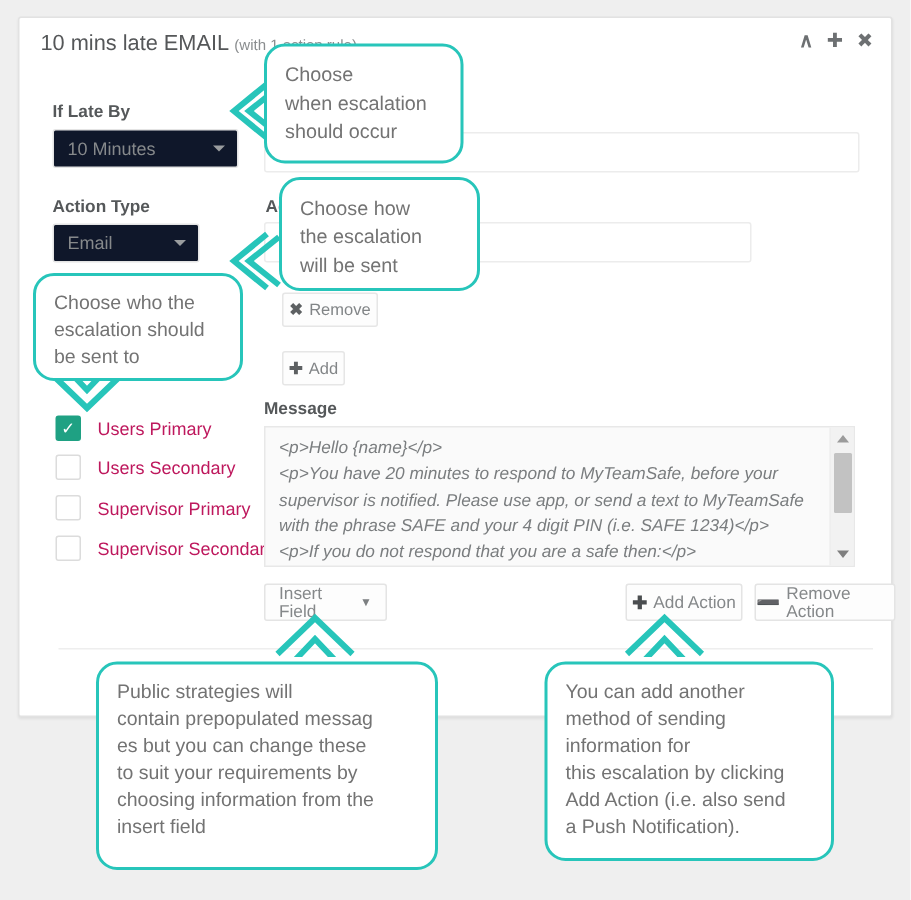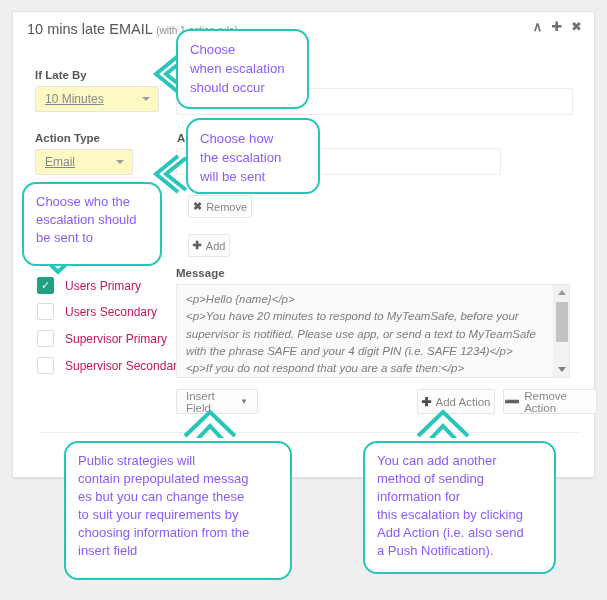--- a/index.html
+++ b/index.html
@@ -71,30 +71,29 @@
 
   
   .field-label {
     position: absolute;
     font-size: 11.5px;
     font-weight: bold;
     color: #55585a;
   }
   .select-box {
     position: absolute;
-    background: #fef9c3;
+    background: #0f172a;
     border: 1px solid #e4e4e4;
     border-radius: 2px;
     box-sizing: border-box;
     font-size: 12px;
     color: #86898b;
     display: flex;
     align-items: center;
     padding-left: 9px;
-    text-decoration: underline;
   }
   .select-box .caret {
     position: absolute;
     right: 8px;
     top: 50%;
     transform: translateY(-50%);
     width: 0; height: 0;
     border-left: 4px solid transparent;
     border-right: 4px solid transparent;
     border-top: 4px solid #9a9d9f;
@@ -242,21 +241,21 @@
 
   
   .callout {
     position: absolute;
     background: #ffffff;
     border: 2.5px solid #27c5ba;
     border-radius: 14px;
     box-sizing: border-box;
     font-size: 13.2px;
     line-height: 19px;
-    color: #8b5cf6;
+    color: #737373;
     padding: 9px 12px;
     white-space: pre-line;
     z-index: 20;
   }
   .callout.small { font-size: 13px; line-height: 18px; }
 
   
   .chev {
     position: absolute;
     z-index: 19;
@@ -393,21 +392,21 @@
   </svg>
 
   <div class="callout" style="left:176px; top:29px; width:133px; height:80px;">Choose
 when escalation
 should occur</div>
 
   <div class="callout" style="left:186px; top:118px; width:134px; height:76px;">Choose how
 the escalation
 will be sent</div>
 
-  <div class="callout small" style="left:22px; top:182px; width:140px; height:84px;">Choose who the
+  <div class="callout small" style="left:22px; top:182px; width:140px; height:72px;">Choose who the
 escalation should
 be sent to</div>
 
   <div class="callout small" style="left:64px; top:441px; width:228px; height:139px;">Public strategies will
 contain prepopulated messag
 es but you can change these
 to suit your requirements by
 choosing information from the
 insert field</div>
 

